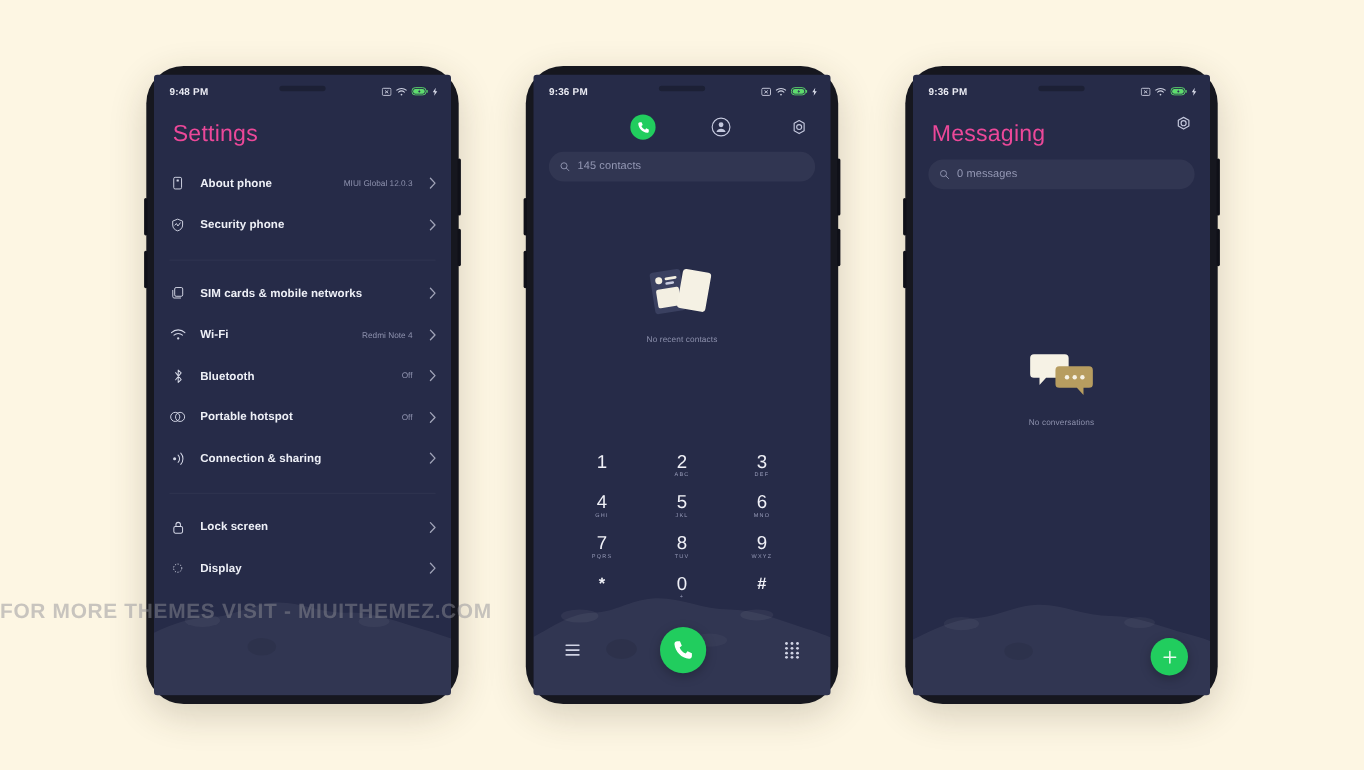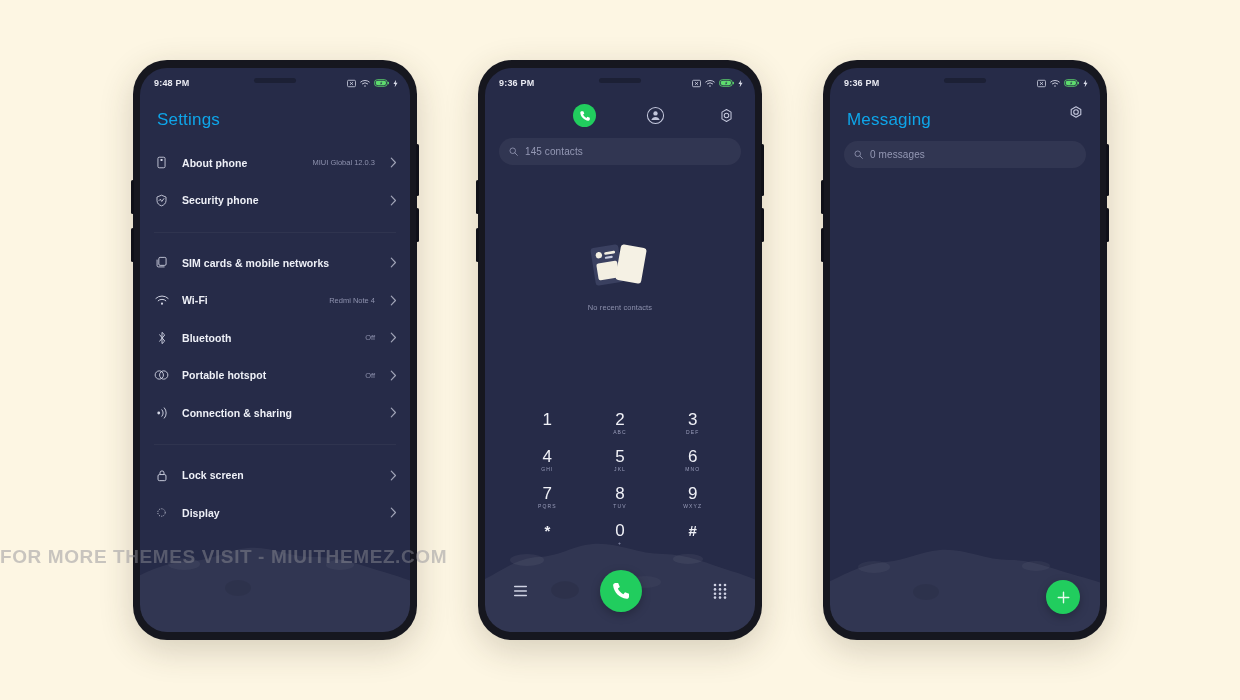--- a/index.html
+++ b/index.html
@@ -42,21 +42,21 @@
   .btn-left-1 { left: -2px; top: 120px; width: 3px; height: 34px; }
   .btn-left-2 { left: -2px; top: 168px; width: 3px; height: 34px; }
   .btn-right-1 { right: -2px; top: 84px; width: 3px; height: 52px; }
   .btn-right-2 { right: -2px; top: 148px; width: 3px; height: 34px; }
 
   .screen {
     position: relative;
     width: 100%;
     height: 100%;
     background: #262b48;
-    border-radius: 27px;
+    border-radius: 3px;
     overflow: hidden;
   }
 
   .speaker {
     position: absolute;
     top: 10px;
     left: 50%;
     transform: translateX(-50%);
     width: 42px;
     height: 5px;
@@ -81,23 +81,23 @@
     color: #e9eaf2;
     letter-spacing: .2px;
   }
   .sb-icons { display: flex; align-items: center; gap: 4px; }
   .sb-icons svg { display: block; }
 
   
   .content { position: relative; height: calc(100% - 30px); }
 
   .page-title {
-    font-size: 17px;
+    font-size: 21px;
     font-weight: 300;
-    color: #0ea5e9;
+    color: #ec4899;
     letter-spacing: .2px;
     padding: 12px 17px 0 17px;
   }
 
   .searchbar {
     margin: 11px 14px 0 14px;
     height: 27px;
     border-radius: 14px;
     background: rgba(255,255,255,0.055);
     display: flex;
@@ -673,20 +673,30 @@
         <div class="page-title">Messaging</div>
 
         <div class="searchbar">
           <svg width="9" height="9" viewBox="0 0 12 12">
             <circle cx="5" cy="5" r="3.7" fill="none" stroke="#9498b4" stroke-width="1.1"></circle>
             <path d="M7.8 7.8 L11.2 11.2" stroke="#9498b4" stroke-width="1.1" stroke-linecap="round"></path>
           </svg>
           <span class="s-text">0 messages</span>
         </div>
 
+        <div class="empty-block" style="top:221px">
+          <svg width="60" height="46" viewBox="0 0 60 46">
+            <path d="M5 3 H33 A3.5 3.5 0 0 1 36.5 6.5 V21 A3.5 3.5 0 0 1 33 24.5 H16 L10 31 V24.5 H5 A3.5 3.5 0 0 1 1.5 21 V6.5 A3.5 3.5 0 0 1 5 3 Z" fill="#f6f2e5"></path>
+            <path d="M28 14 H55 A3.5 3.5 0 0 1 58.5 17.5 V30 A3.5 3.5 0 0 1 55 33.5 H50 V40 L44 33.5 H28 A3.5 3.5 0 0 1 24.5 30 V17.5 A3.5 3.5 0 0 1 28 14 Z" fill="#b79d60"></path>
+            <circle cx="35" cy="24" r="2" fill="#f6f2e5"></circle>
+            <circle cx="42" cy="24" r="2" fill="#f6f2e5"></circle>
+            <circle cx="49" cy="24" r="2" fill="#f6f2e5"></circle>
+          </svg>
+          <div class="empty-caption">No conversations</div>
+        </div>
 
         <div class="fab-add">
           <svg width="15" height="15" viewBox="0 0 16 16">
             <path d="M8 2.4 V13.6 M2.4 8 H13.6" stroke="#eafbef" stroke-width="1.5" stroke-linecap="round"></path>
           </svg>
         </div>
       </div>
     </div>
   </div>
 

